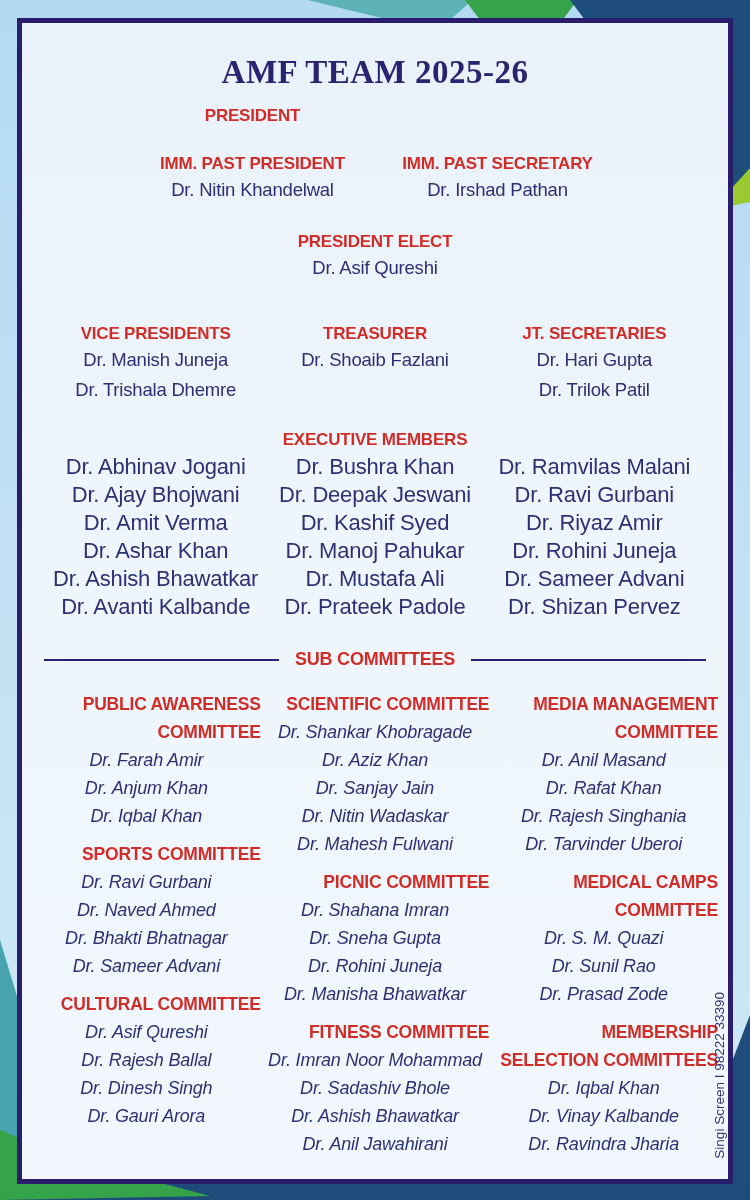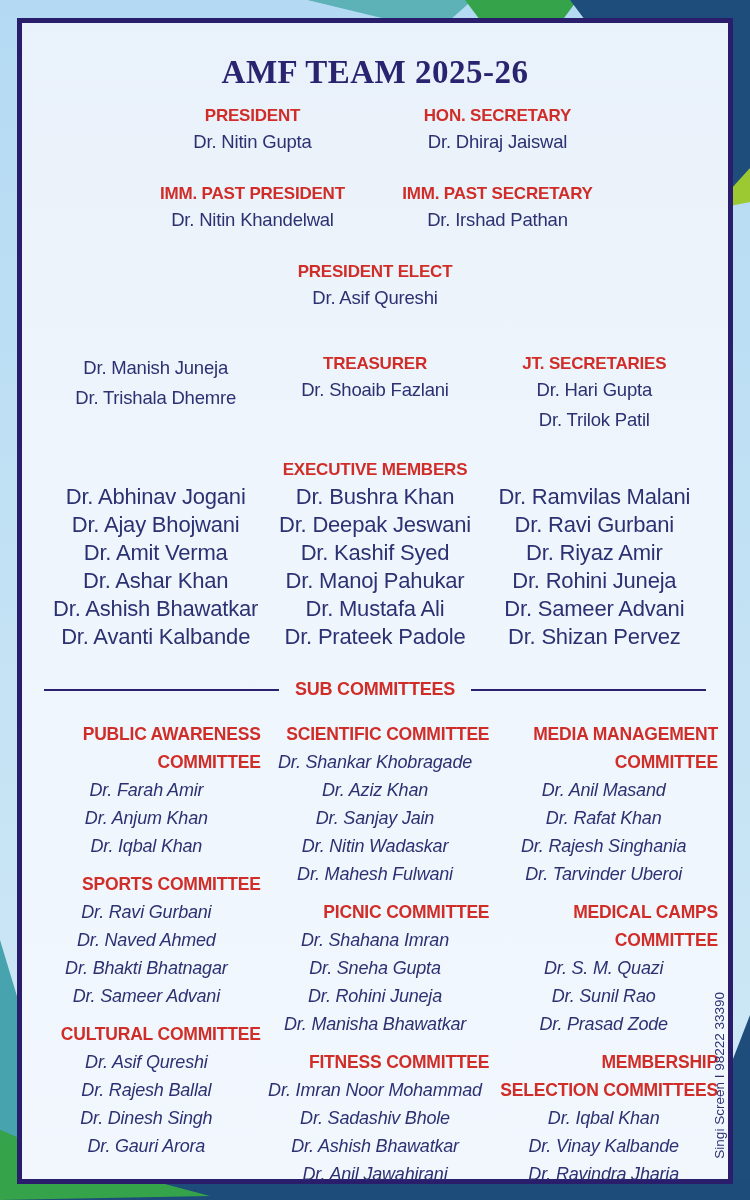--- a/index.html
+++ b/index.html
@@ -87,25 +87,20 @@
 <div class="decor decor-green-bottomleft"></div>
 
 <div class="card">
   <div class="content">
 
     <div class="title">AMF TEAM 2025-26</div>
 
     <div class="row2 mt1">
       <div>
         <div class="sec-h">PRESIDENT</div>
-        <div class="name">Dr. Nitin Gupta</div>
-      </div>
-      <div>
-        <div class="sec-h">HON. SECRETARY</div>
-        <div class="name">Dr. Dhiraj Jaiswal</div>
       </div>
     </div>
 
     <div class="row2 mt2">
       <div>
         <div class="sec-h">IMM. PAST PRESIDENT</div>
         <div class="name">Dr. Nitin Khandelwal</div>
       </div>
       <div>
         <div class="sec-h">IMM. PAST SECRETARY</div>
@@ -113,20 +108,21 @@
       </div>
     </div>
 
     <div class="mt2">
       <div class="sec-h">PRESIDENT ELECT</div>
       <div class="name">Dr. Asif Qureshi</div>
     </div>
 
     <div class="row3 mt3">
       <div>
+        <div class="sec-h">VICE PRESIDENTS</div>
         <div class="name">Dr. Manish Juneja</div>
         <div class="name">Dr. Trishala Dhemre</div>
       </div>
       <div>
         <div class="sec-h">TREASURER</div>
         <div class="name">Dr. Shoaib Fazlani</div>
       </div>
       <div>
         <div class="sec-h">JT. SECRETARIES</div>
         <div class="name">Dr. Hari Gupta</div>

